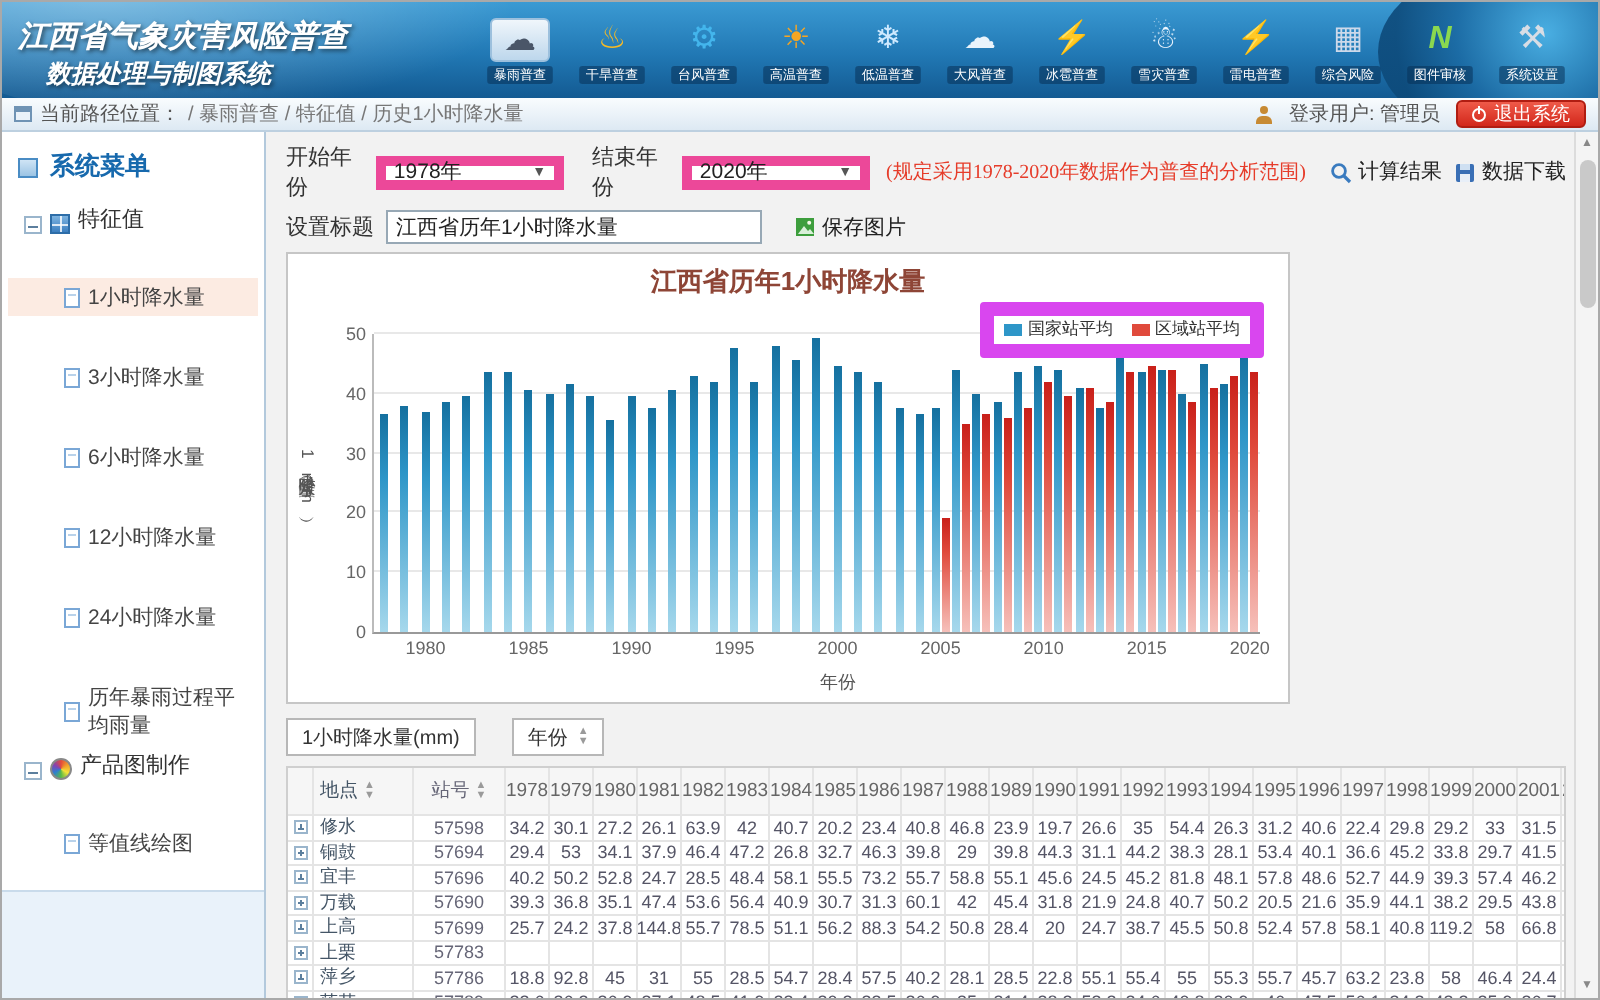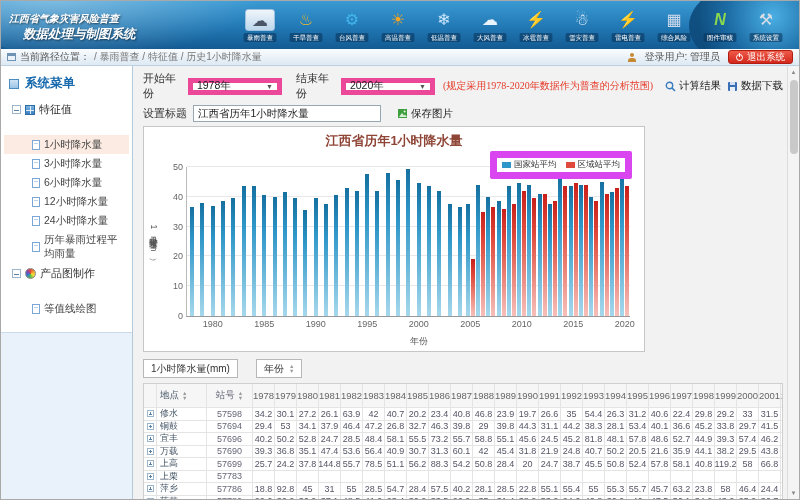--- a/index.html
+++ b/index.html
@@ -9,21 +9,21 @@
 
   
   .header{height:48px;flex:none;position:relative;display:flex;align-items:center;
     background:linear-gradient(180deg,#3b9ad3 0%,#2178b4 55%,#135a92 100%);overflow:hidden;}
   .header:before{content:'';position:absolute;left:-40px;top:-30px;width:300px;height:90px;border-radius:50%;
     background:radial-gradient(ellipse at 30% 30%,rgba(255,255,255,.35),rgba(255,255,255,0) 70%);}
   .header:after{content:'';position:absolute;right:-30px;top:-20px;width:140px;height:90px;border-radius:50%;
     background:radial-gradient(circle at 60% 40%,#4db3e6 0%,#1b6aa3 45%,#0d4a7a 75%);opacity:.9;}
   .title-block{position:relative;z-index:2;color:#fff;font-weight:bold;font-style:italic;
     padding:5px 10px 0 8px;text-shadow:1px 1px 2px rgba(0,0,0,.55);line-height:1.35;flex:none;}
-  .title-line1{font-size:10px;}
+  .title-line1{font-size:15px;}
   .title-line2{font-size:12.5px;padding-left:14px;}
   .toolbar{position:relative;z-index:2;display:flex;align-items:center;margin-left:auto;margin-right:10px;}
   .tool{width:46px;text-align:center;cursor:pointer;}
   .ticon{display:block;height:22px;line-height:22px;font-size:16px;margin:1px 8px 1px;}
   .tool.active .ticon{background:linear-gradient(#f0f6fb,#bdd7ec);border:1px solid #9cc0dd;border-radius:3px;}
   .tlabel{display:block;font-size:8px;color:#fff;background:rgba(7,49,88,.55);border-radius:2px;
     margin:0 3px;padding:0;white-space:nowrap;transform:scale(.82);transform-origin:center;}
 
   
   .crumbbar{height:17px;flex:none;display:flex;align-items:center;font-size:10px;color:#555;
@@ -39,22 +39,22 @@
     border:1px solid #b01d12;border-radius:3px;height:14px;padding:0 7px;font-size:9.5px;cursor:pointer;}
   .pwr{width:7px;height:7px;border:1px solid #fff;border-radius:50%;position:relative;flex:none;}
   .pwr:after{content:'';position:absolute;left:50%;top:-2px;width:1px;height:4px;background:#fff;margin-left:-.5px;}
 
   
   .bodyrow{flex:1;display:flex;min-height:0;}
   .sidebar{width:132px;flex:none;background:#fff;border-right:1px solid #b3c9dc;display:flex;flex-direction:column;font-size:11px;}
   .side-title{color:#1769ad;font-weight:bold;font-size:12.5px;padding:9px 8px 7px;display:flex;align-items:center;gap:6px;}
   .sqicon{width:10px;height:10px;border:1px solid #4a8cc4;background:linear-gradient(#cfe4f5,#9cc4e4);flex:none;}
   .tree{padding:0 3px;}
-  .tnode{display:flex;align-items:center;gap:4px;padding:3px 2px 18px 8px;color:#333;cursor:pointer;}
-  .tchild{display:flex;align-items:center;gap:4px;padding:2.5px 2px 2.5px 28px;color:#444;cursor:pointer;font-size:10.5px;}
+  .tnode{display:flex;align-items:flex-end;gap:4px;padding:3px 2px 1px 8px;color:#333;cursor:pointer;}
+  .tchild{display:flex;align-items:center;gap:4px;padding:2.5px 2px 2.5px 28px;color:#444;cursor:pointer;font-size:10.5px;margin-top:21px;}
   .tchild.active{background:#fcebe2;}
   .expico{width:9px;height:9px;border:1px solid #9ab5cc;background:#fff;position:relative;flex:none;}
   .expico:before{content:'';position:absolute;left:1px;right:1px;top:50%;height:1px;background:#5c7f9e;}
   .gridico{width:10px;height:10px;flex:none;border:1px solid #2d6da8;background:
     linear-gradient(#7db3e0,#3c7fc0);position:relative;}
   .gridico:before{content:'';position:absolute;left:0;right:0;top:4px;height:1px;background:#fff;opacity:.8;}
   .gridico:after{content:'';position:absolute;top:0;bottom:0;left:4px;width:1px;background:#fff;opacity:.8;}
   .wheelico{width:11px;height:11px;border-radius:50%;flex:none;
     background:conic-gradient(#e5493a,#f1a22c,#f3e23a,#58b947,#2e7fd0,#8244b4,#e5493a);border:1px solid #888;}
   .docico{width:8px;height:10px;border:1px solid #7aa7d6;background:#fff;flex:none;position:relative;}

